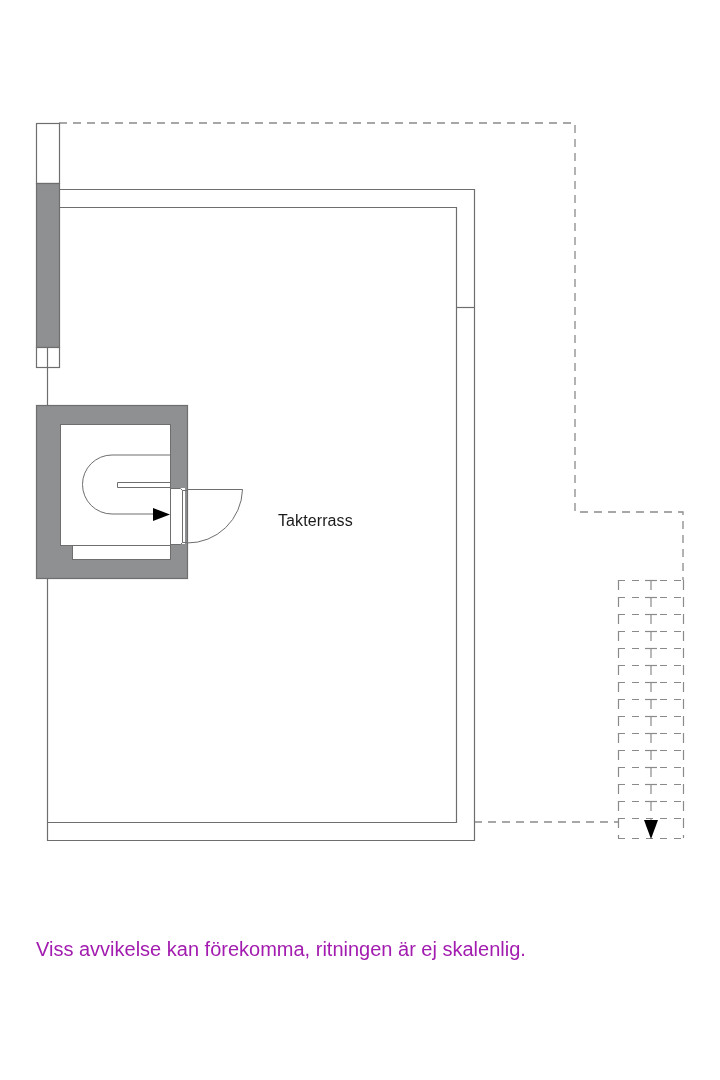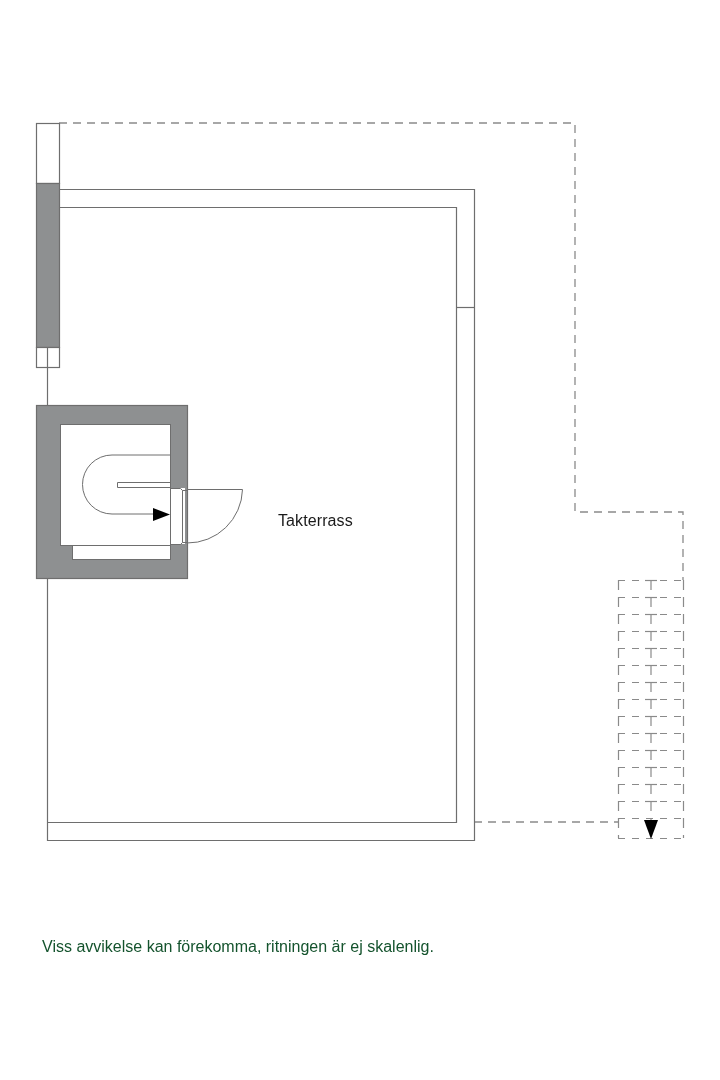--- a/index.html
+++ b/index.html
@@ -1,19 +1,19 @@
 <!DOCTYPE html>
 <html><head>
   <meta charset="utf-8">
   <style>
     html, body { margin: 0; padding: 0; background: #ffffff; }
     body { width: 720px; height: 1080px; position: relative; overflow: hidden; font-family: "Liberation Sans", "DejaVu Sans", sans-serif; }
     .plan { position: absolute; left: 0; top: 0; width: 720px; height: 1080px; }
     .room-label { position: absolute; left: 278px; top: 512px; font-size: 16px; color: #1a1a1a; letter-spacing: 0.1px; }
-    .disclaimer { position: absolute; left: 36px; top: 938px; font-size: 16px; color: #14532d; margin-left: 6px; }
+    .disclaimer { position: absolute; left: 36px; top: 938px; font-size: 20px; color: #a21caf; }
   </style>
 </head>
 <body>
 
 <svg class="plan" viewBox="0 0 720 1080" width="720" height="1080" xmlns="http://www.w3.org/2000/svg">
 
   <g fill="none" stroke="#8a8a8a" stroke-width="1.3" stroke-dasharray="8,6">
     <polyline points="59,123 575,123 575,512 683,512 683,580"></polyline>
     <line x1="474" y1="822" x2="618" y2="822"></line>
   </g>

